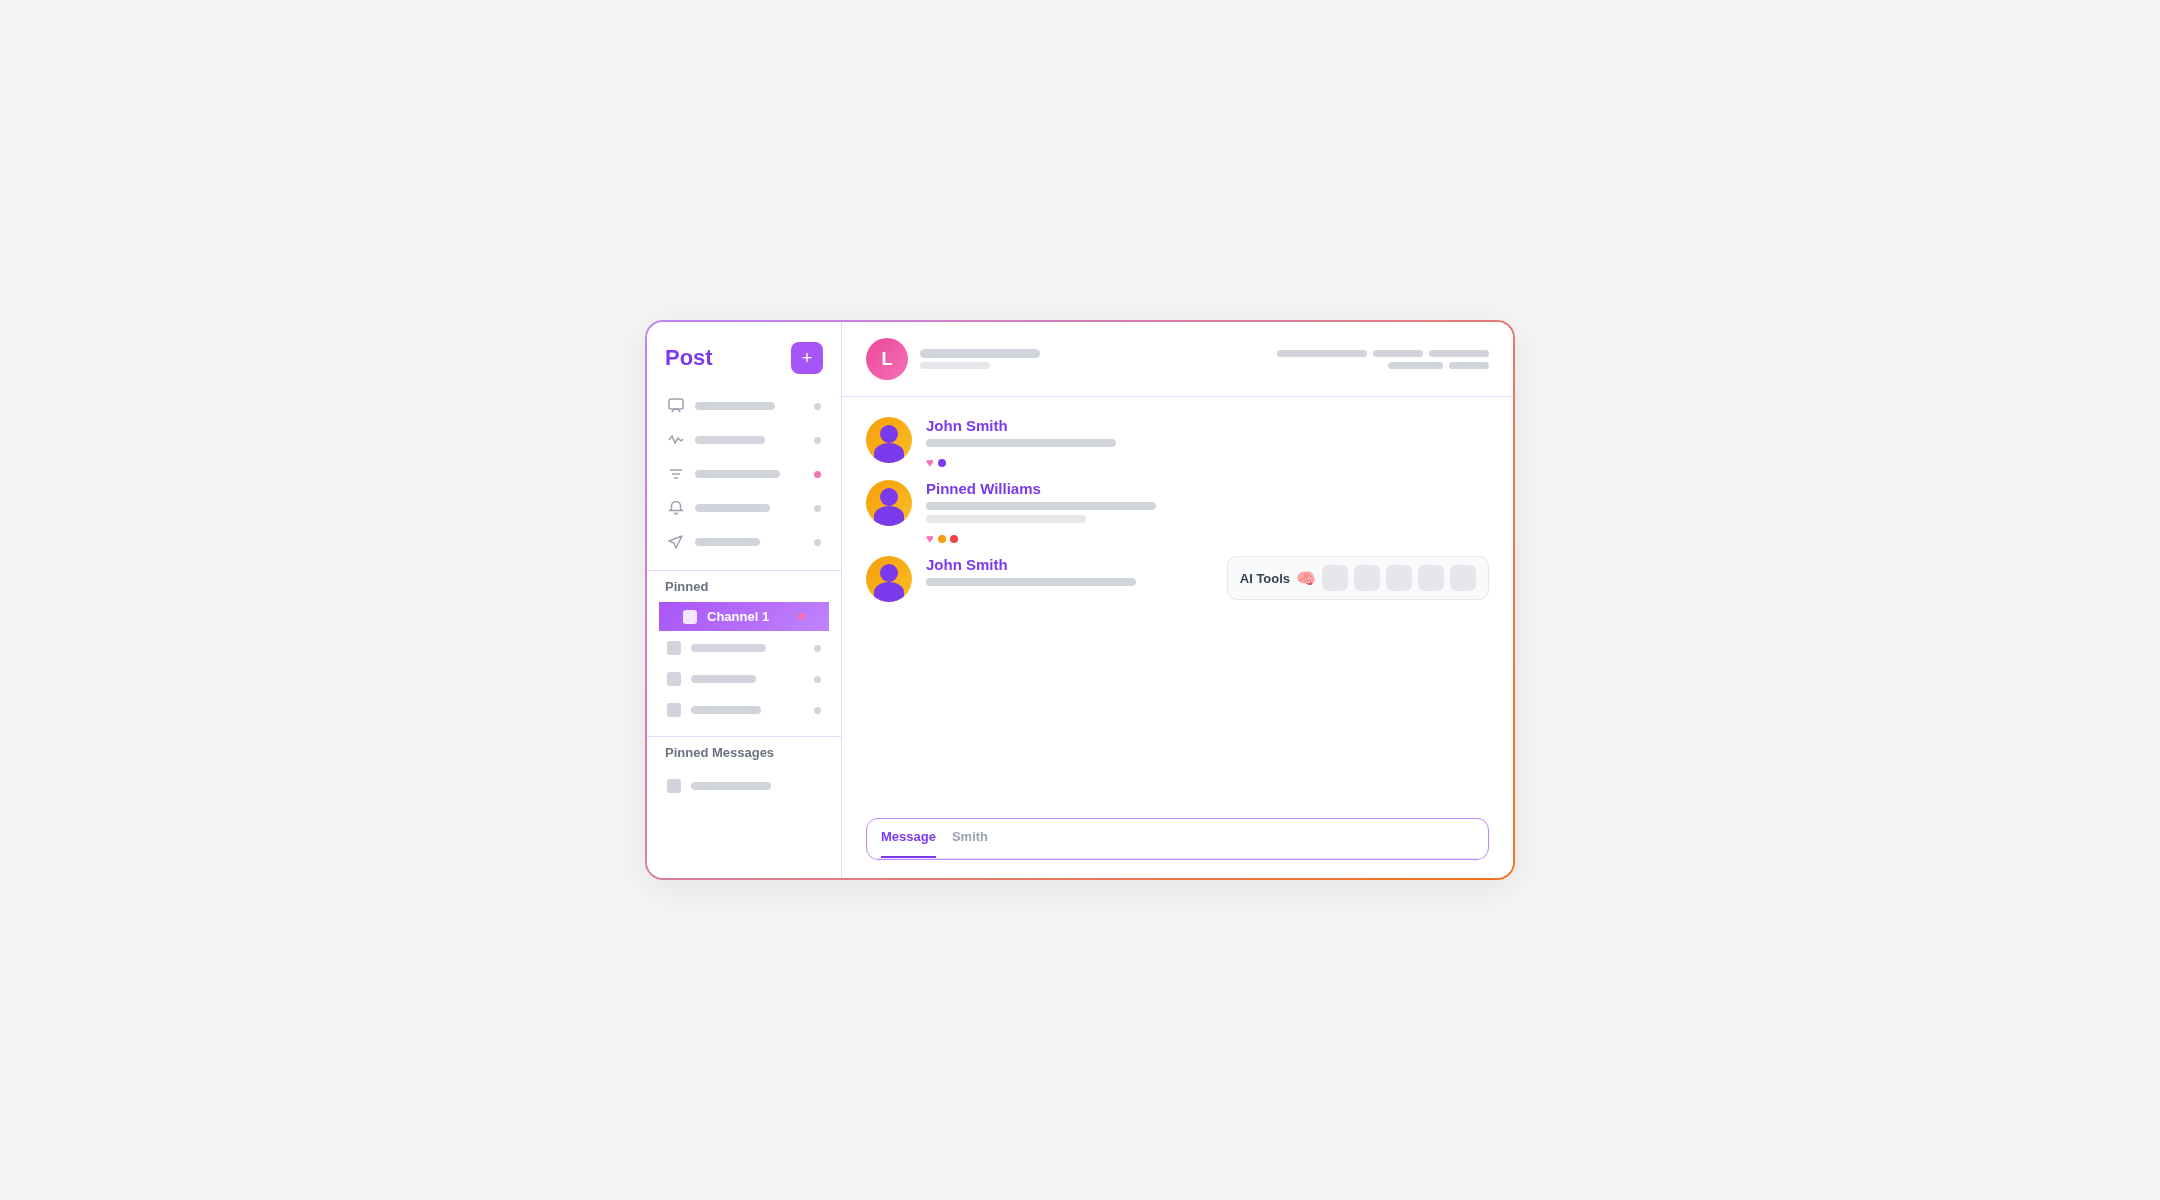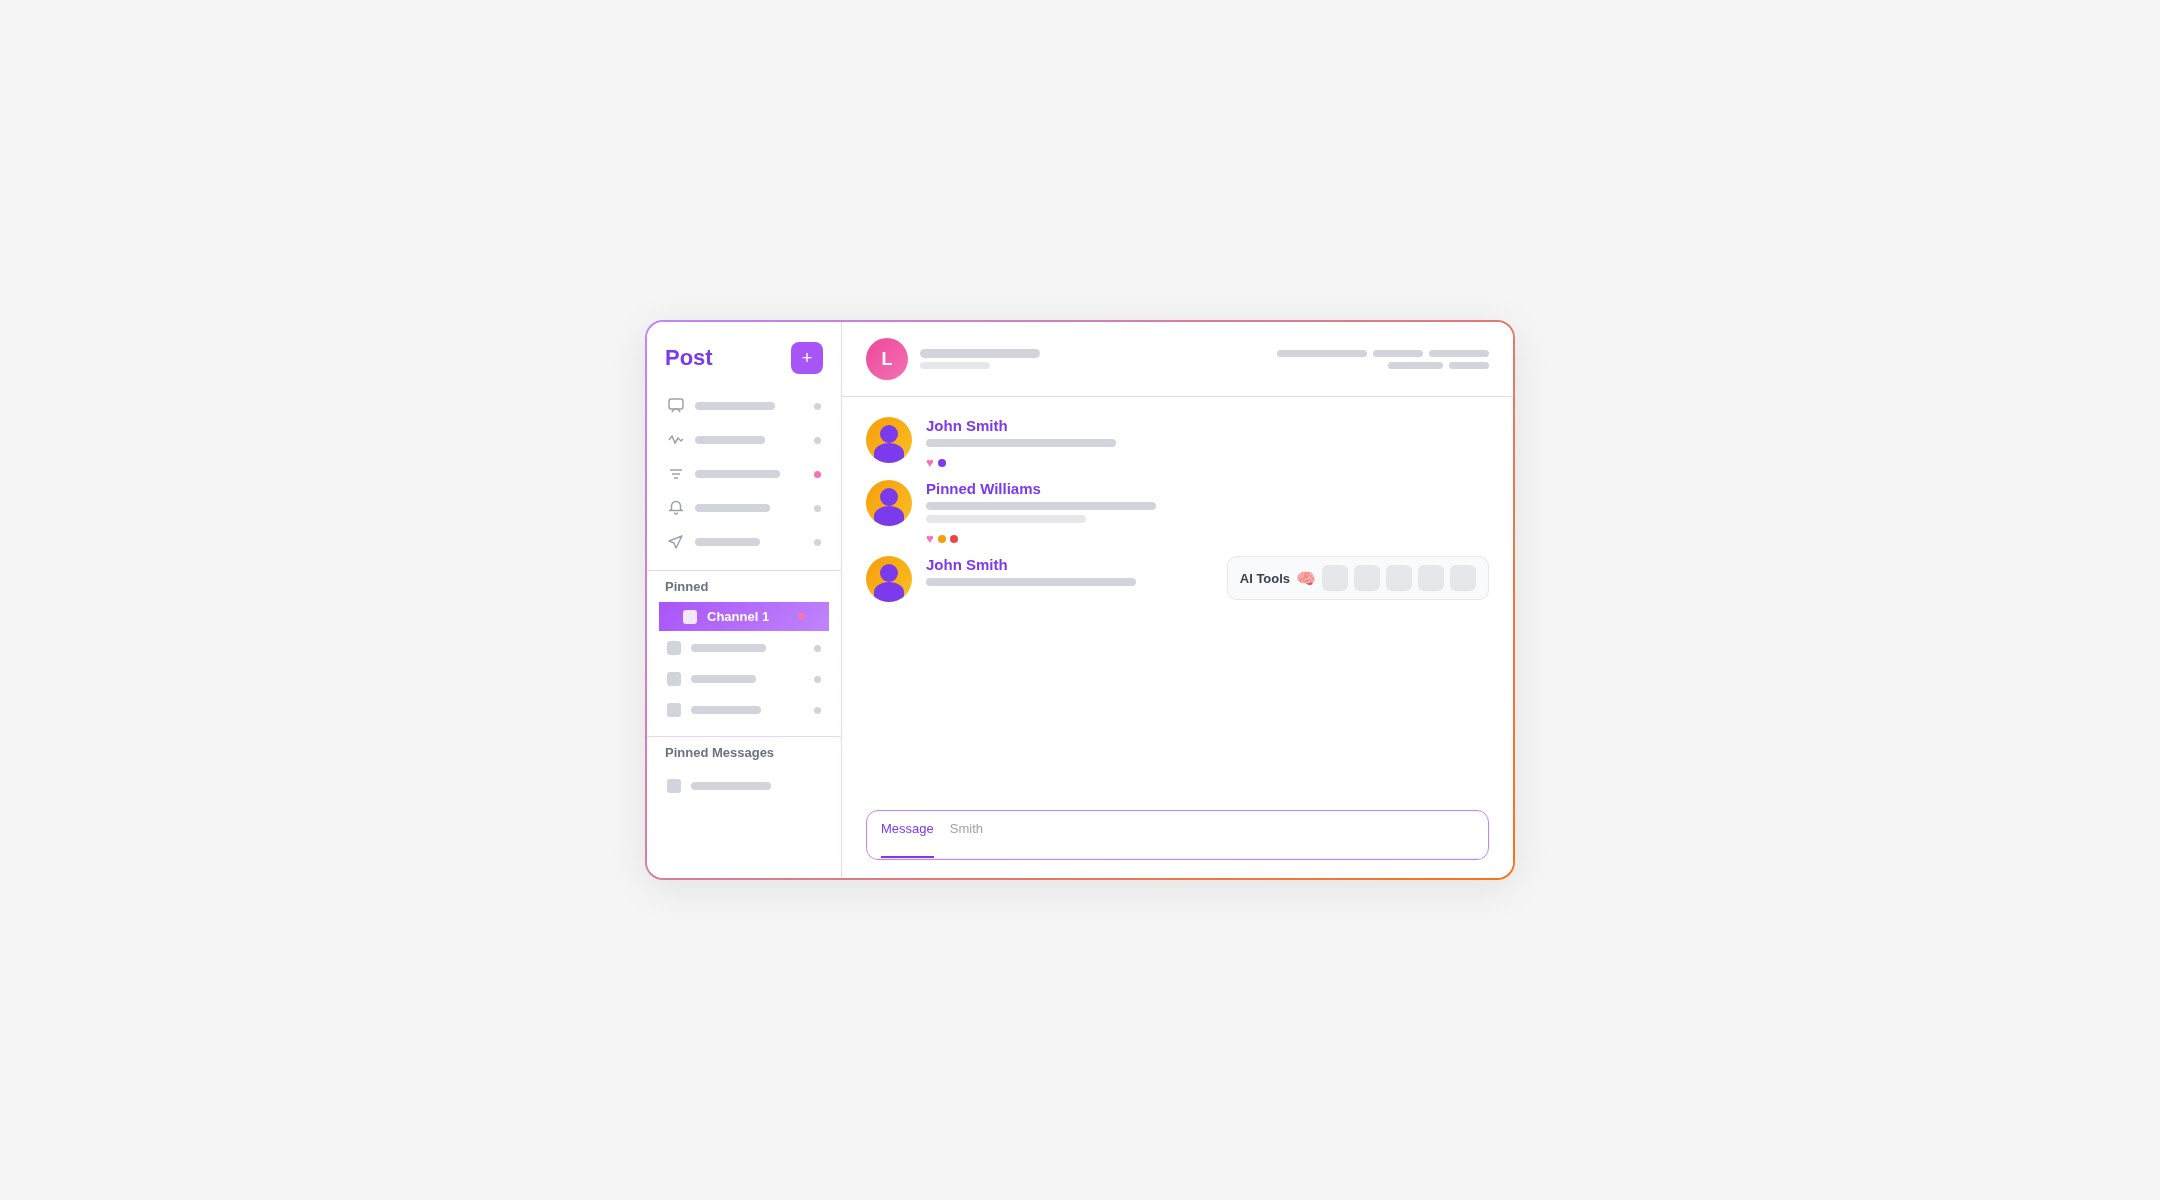--- a/index.html
+++ b/index.html
@@ -479,23 +479,23 @@
 
     .compose-tabs {
       display: flex;
       padding: 10px 14px 0;
       gap: 16px;
       border-bottom: 1px solid #f3e8ff;
     }
 
     .compose-tab {
       font-size: 13px;
-      font-weight: 400;
+      font-weight: 700;
       color: #7c3aed;
-      padding-bottom: 20px;
+      padding-bottom: 12px;
       cursor: pointer;
       border-bottom: 2px solid #7c3aed;
     }
 
     .compose-tab.inactive {
       color: #9ca3af;
       border-bottom: 2px solid transparent;
     }
 
     .compose-input-area {

